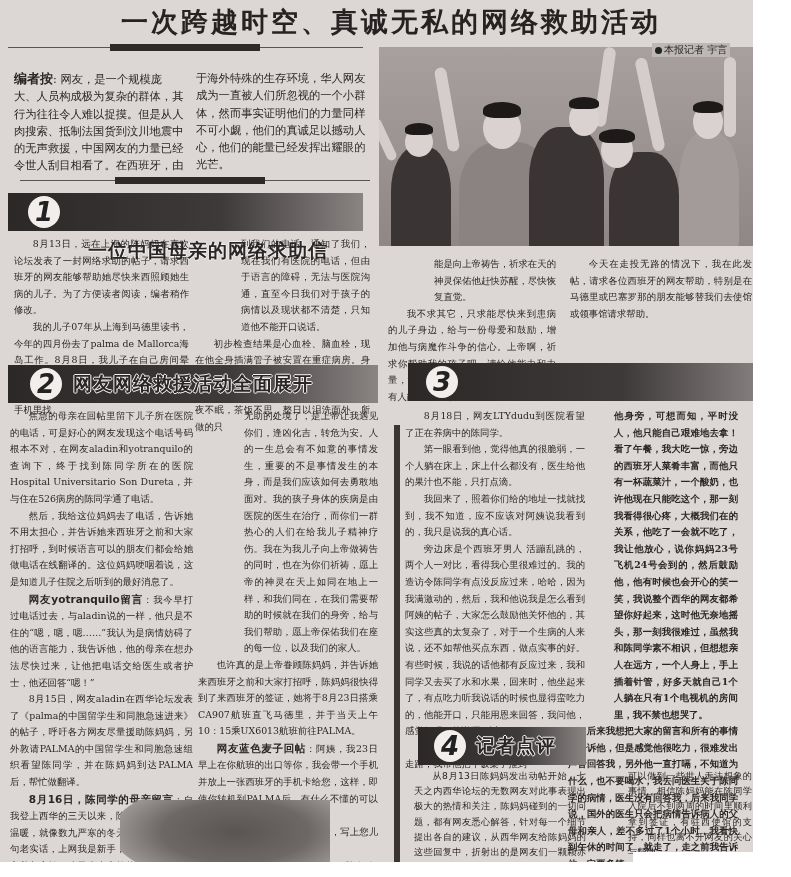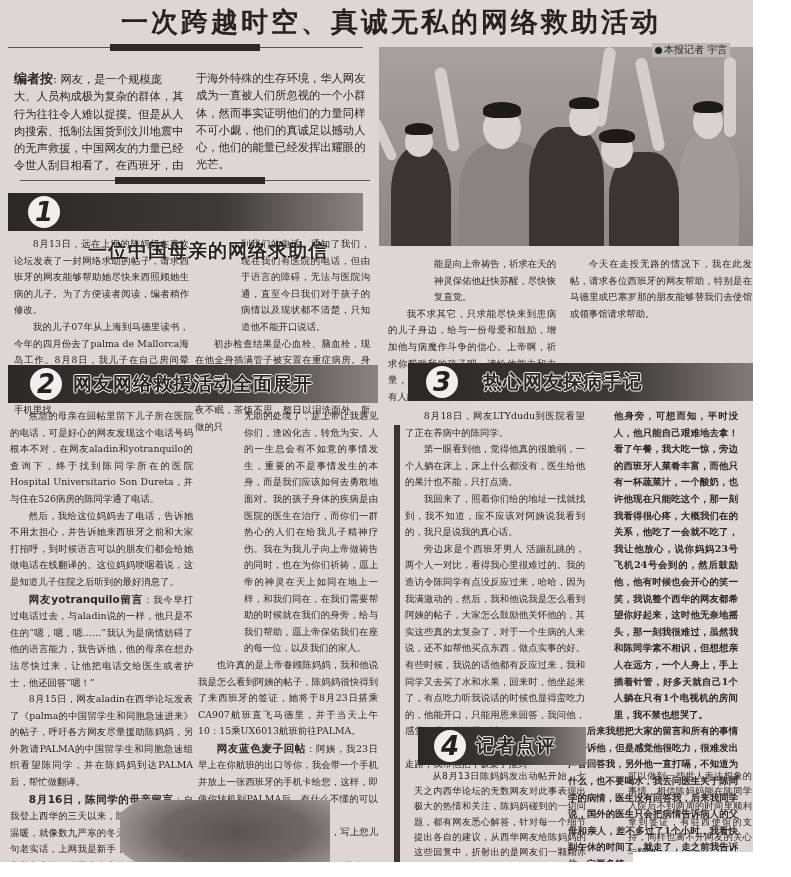--- a/index.html
+++ b/index.html
@@ -103,31 +103,30 @@
   </div>
   <div class="txt" style="left:10px;top:408px;width:183px;height:455px;overflow:hidden;">
     <p>焦急的母亲在回帖里留下儿子所在医院的电话，可是好心的网友发现这个电话号码根本不对，在网友aladin和yotranquilo的查询下，终于找到陈同学所在的医院Hospital Universitario Son Dureta，并与住在526病房的陈同学通了电话。</p>
     <p>然后，我给这位妈妈去了电话，告诉她不用太担心，并告诉她来西班牙之前和大家打招呼，到时候语言可以的朋友们都会给她做电话在线翻译的。这位妈妈哽咽着说，这是知道儿子住院之后听到的最好消息了。</p>
     <p><span class="lead">网友yotranquilo留言</span><span>：我今早打过电话过去，与aladin说的一样，他只是不住的“嗯，嗯，嗯……”我认为是病情妨碍了他的语言能力，我告诉他，他的母亲在想办法尽快过来，让他把电话交给医生或者护士，他还回答“嗯！”</span></p>
     <p>8月15日，网友aladin在西华论坛发表了《palma的中国留学生和同胞急速进来》的帖子，呼吁各方网友尽量援助陈妈妈，另外敦请PALMA的中国留学生和同胞急速组织看望陈同学，并在陈妈妈到达PALMA后，帮忙做翻译。</p>
     <p><span class="lead">8月16日，陈同学的母亲留言</span><span>：自我登上西华的三天以来，除了感到温暖还是温暖，就像数九严寒的冬天沐浴到太阳。说句老实话，上网我是新手，打字慢的老让对方着急害怕，孩子生病竟然使我有机会得到锻炼，这三天好像熟练许多，我们有缘在这里碰到这么多热心朋友，是多么幸运！我是一位相信上帝的基督徒，一直以来都是信奉与人为善，对待他人也是有求必应，尽自己的能力去帮助那些需要帮助的人，很少有求于他人的时候，今天是我有生以来碰到</span></p>
   </div>
   <div class="txt" style="left:198px;top:408px;width:180px;height:455px;overflow:hidden;">
     <p class="noind">无助的处境了，是上帝让我遇见你们，逢凶化吉，转危为安。人的一生总会有不如意的事情发生，重要的不是事情发生的本身，而是我们应该如何去勇敢地面对。我的孩子身体的疾病是由医院的医生在治疗，而你们一群热心的人们在给我儿子精神疗伤。我在为我儿子向上帝做祷告的同时，也在为你们祈祷，愿上帝的神灵在天上如同在地上一样，和我们同在，在我们需要帮助的时候就在我们的身旁，给与我们帮助，愿上帝保佑我们在座的每一位，以及我们的家人。</p>
-    <p>也许真的是上帝眷顾陈妈妈，我和他说我是怎么看到阿姨的帖子，陈妈妈很快得到了来西班牙的签证，她将于8月23日搭乘CA907航班直飞马德里，并于当天上午10：15乘UX6013航班前往PALMA。</p>
+    <p>也许真的是上帝眷顾陈妈妈，并告诉她来西班牙之前和大家打招呼，陈妈妈很快得到了来西班牙的签证，她将于8月23日搭乘CA907航班直飞马德里，并于当天上午10：15乘UX6013航班前往PALMA。</p>
     <p><span class="lead">网友蓝色麦子回帖</span><span>：阿姨，我23日早上在你航班的出口等你，我会带一个手机并放上一张西班牙的手机卡给您，这样，即使你转机到PALMA后，有什么不懂的可以打电话给我。</span></p>
     <p>接机的时候，我会带个牌子，写上您儿子的名字，这样你就能找到我。</p>
     <p><span class="lead">网友amour_yun回帖</span><span>：陈妈妈好，虽然我才看到帖子，但是和大家一样，希望你这一路平安，脚步有神的同在。我也是基督徒，可惜现在在BARCELONA，不能去探望你的儿子，但是我可以把MALLORCA的教会地址发给你，现在的负责人是雷作淑芬姊妹，如果是雷妈妈帮你翻译的话，那我真的是不知道该说什么了，因为她本人也已经是癌症晚期了，我们一直在为她祷告，希望主挪去她的病痛。我们现在也会把你的行程和你儿子的病情放到我们的代祷事项里面，因为我们知道凡事都有主的美意，所以放心的来</span></p>
   </div>
   <div class="rock"></div>
   <div class="vline" style="left:394px;top:425px;height:437px;"></div>
 
   <div class="sec-head" style="left:408px;top:363px;width:360px;">
     <div class="sec-num" style="left:18px;">3</div>
-    <div class="sec-title" style="left:75px;">热心网友探病手记</div>
   </div>
   <div class="txt" id="s3c1" style="left:405px;top:408px;width:180px;">
       <p>8月18日，网友LTYdudu到医院看望了正在养病中的陈同学。</p>
       <p>第一眼看到他，觉得他真的很脆弱，一个人躺在床上，床上什么都没有，医生给他的果汁也不能，只打点滴。</p>
       <p>我回来了，照着你们给的地址一找就找到，我不知道，应不应该对阿姨说我看到的，我只是说我的真心话。</p>
       <p>旁边床是个西班牙男人 活蹦乱跳的，两个人一对比，看得我心里很难过的。我的造访令陈同学有点没反应过来，哈哈，因为我满激动的，然后，我和他说我是怎么看到阿姨的帖子，大家怎么鼓励他关怀他的，其实这些真的太复杂了，对于一个生病的人来说，还不如帮他买点东西，做点实事的好。有些时候，我说的话他都有反应过来，我和同学又去买了水和水果，回来时，他坐起来了，有点吃力听我说话的时候也显得蛮吃力的，他能开口，只能用恩来回答，我问他，感觉好吗，他说还可以。</p>
       <p>午饭时间，护士放放下就走了，他不能走路，我帮他把午饭桌子推到</p>
     </div>
   <div class="txt" id="s3c2" style="left:568px;top:408px;width:170px;font-weight:bold;">
       <p class="noind">他身旁，可想而知，平时没人，他只能自己艰难地去拿！看了午餐，我大吃一惊，旁边的西班牙人菜肴丰富，而他只有一杯蔬菜汁，一个酸奶，也许他现在只能吃这个，那一刻我看得很心疼，大概我们在的关系，他吃了一会就不吃了，我让他放心，说你妈妈23号飞机24号会到的，然后鼓励他，他有时候也会开心的笑一笑，我说整个西华的网友都希望你好起来，这时他无奈地摇头，那一刻我很难过，虽然我和陈同学素不相识，但想想亲人在远方，一个人身上，手上插着针管，好多天就自己1个人躺在只有1个电视机的房间里，我不禁也想哭了。</p>

